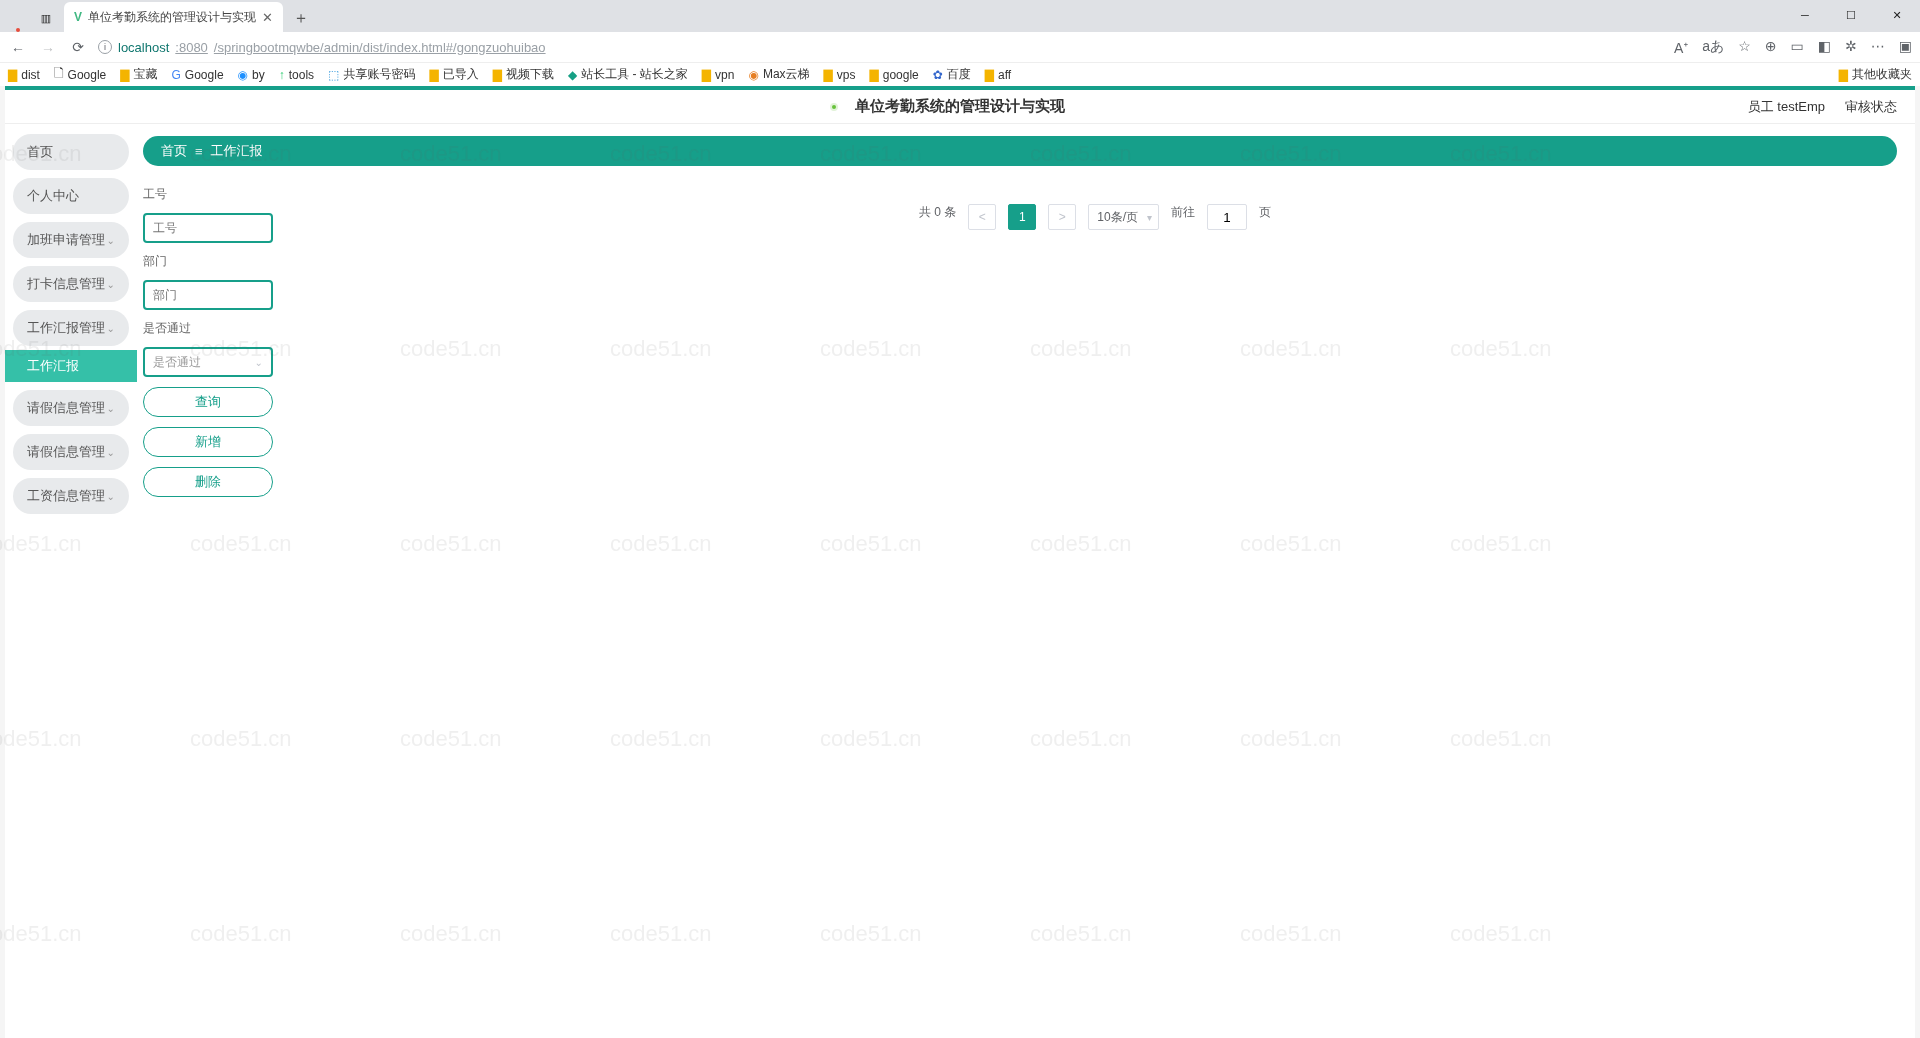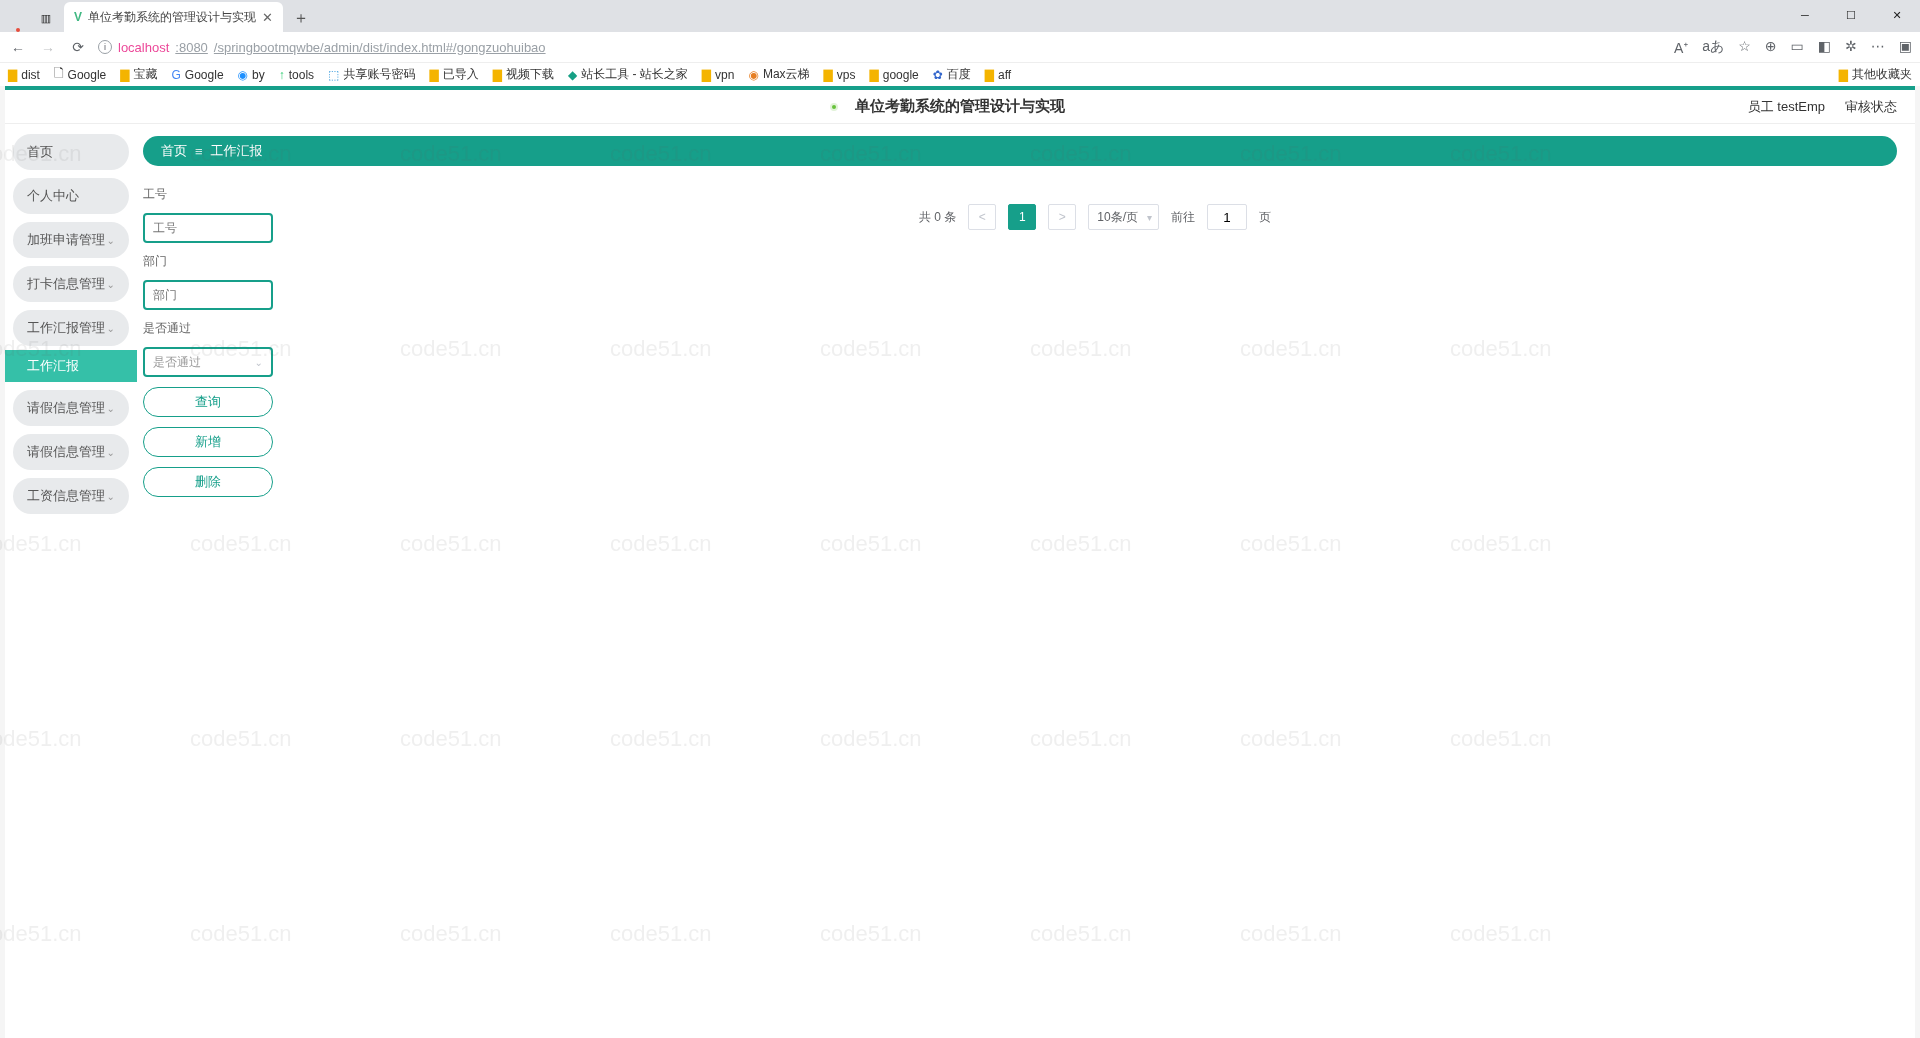--- a/index.html
+++ b/index.html
@@ -11,21 +11,21 @@
 .win-btn { width: 46px; height: 30px; display: flex; align-items: center; justify-content: center; color: #222; font-size: 11px; }
 .traffic { display: flex; gap: 6px; align-items: center; padding: 0 8px; }
 .dot { width: 4px; height: 4px; border-radius: 50%; }
 .tab { background: #fff; height: 30px; display: flex; align-items: center; padding: 0 10px; border-radius: 6px 6px 0 0; gap: 6px; font-size: 12px; color: #444; min-width: 200px; position: relative; }
 .tab .v-icon { color: #41b883; font-weight: bold; }
 .tab .close { color: #666; font-size: 13px; }
 .new-tab { width: 28px; height: 28px; display: flex; align-items: center; justify-content: center; color: #555; font-size: 16px; }
 .addr-row { height: 30px; background: #fff; display: flex; align-items: center; padding: 0 8px; gap: 10px; }
 .nav-icon { color: #5f6368; width: 20px; text-align: center; font-size: 14px; }
 .url-bar { flex: 1; display: flex; align-items: center; gap: 6px; font-size: 13px; color: #202124; }
-.url-bar .host { color: #ec4899; }
+.url-bar .host { color: #0f766e; }
 .url-bar .path { color: #9aa0a6; text-decoration: underline; }
 .addr-actions { display: flex; gap: 14px; color: #5f6368; font-size: 14px; }
 .bookmark-row { height: 24px; background: #fff; display: flex; align-items: center; padding: 0 8px; gap: 14px; font-size: 12px; border-top: 1px solid #eee; }
 .bm { display: flex; align-items: center; gap: 4px; color: #333; white-space: nowrap; }
 .bm .folder-icon { color: #f4b400; }
 .bm-right { margin-left: auto; display: flex; align-items: center; gap: 4px; }
 
 .app { position: absolute; top: 86px; left: 5px; right: 5px; bottom: 0; background: #fff; border-top: 4px solid #169f8a; }
 .app-header { height: 34px; display: flex; align-items: center; justify-content: center; position: relative; border-bottom: 1px solid #eee; }
 .app-title { font-size: 15px; font-weight: bold; color: #333; }
@@ -49,21 +49,21 @@
 .filter-select .sel-arrow { color: #c0c4cc; font-size: 10px; }
 .pill-btn { border: 1px solid #169f8a; color: #169f8a; background: #fff; border-radius: 18px; height: 30px; display: flex; align-items: center; justify-content: center; font-size: 13px; cursor: pointer; }
 
 .main-area { flex: 1; }
 .table { width: 100%; border-collapse: collapse; }
 .table th { background: #169f8a; color: #fff; font-size: 13px; font-weight: normal; height: 38px; border-right: 1px solid rgba(255,255,255,0.25); }
 .table th:last-child { border-right: none; }
 .table td.empty { text-align: center; color: #909399; font-size: 13px; padding: 18px 0; border-bottom: 1px solid #ebeef5; }
 .chk { width: 14px; height: 14px; border: 1px solid #fff; display: inline-block; }
 
-.pagination { display: flex; align-items: center; justify-content: center; gap: 12px; margin-top: 18px; font-size: 12px; color: #606266; }
+.pagination { display: flex; justify-content: center; gap: 12px; margin-top: 18px; font-size: 12px; color: #606266; }
 .pg-btn { border: 1px solid #dcdfe6; min-width: 28px; height: 26px; display: flex; align-items: center; justify-content: center; border-radius: 2px; color: #c0c4cc; background: #fff; }
 .pg-btn.active { background: #169f8a; color: #fff; border-color: #169f8a; }
 .pg-select { border: 1px solid #dcdfe6; height: 26px; padding: 0 20px 0 8px; border-radius: 2px; display: flex; align-items: center; position: relative; }
 .pg-select::after { content: "▾"; position: absolute; right: 6px; color: #c0c4cc; font-size: 10px; }
 .pg-input { width: 40px; height: 26px; border: 1px solid #dcdfe6; border-radius: 2px; text-align: center; }
 
 .watermark-wrap { position: absolute; top: 86px; left: 0; right: 0; bottom: 0; pointer-events: none; overflow: hidden; }
 .wm { position: absolute; color: rgba(100,100,100,0.10); font-size: 22px; white-space: nowrap; }
 .center-wm { color: #e53935; font-size: 30px; font-weight: 500; letter-spacing: 1px; position: absolute; left: 530px; top: 290px; }
 </style>

